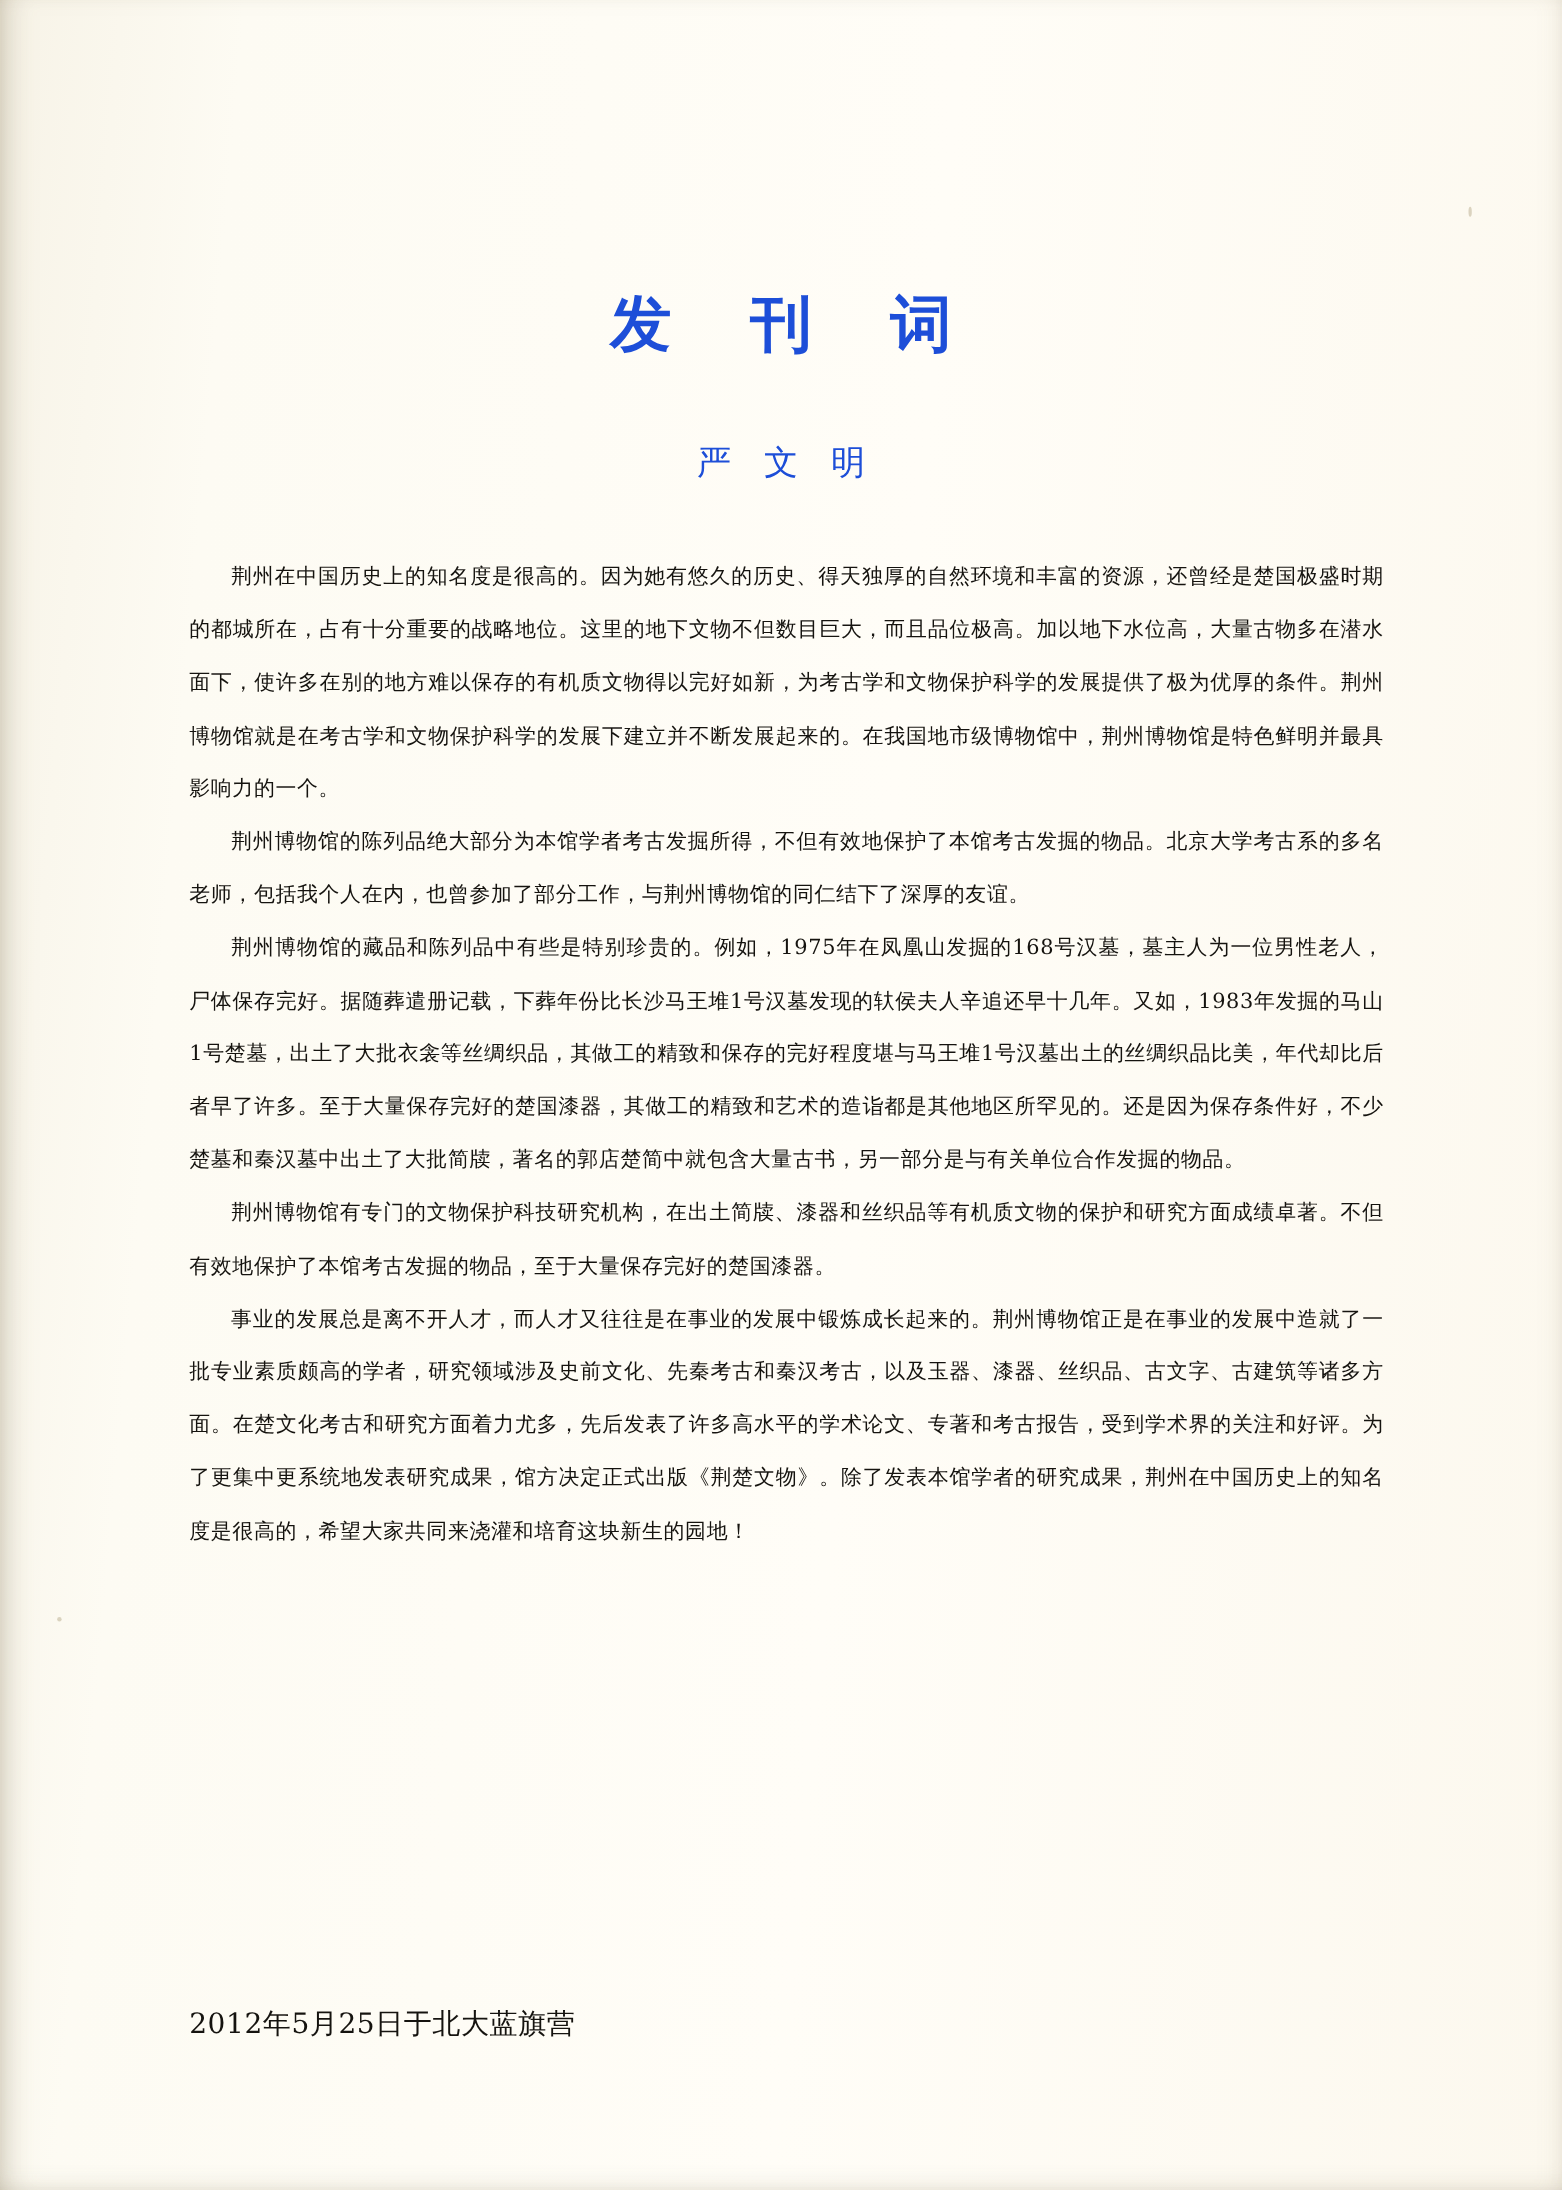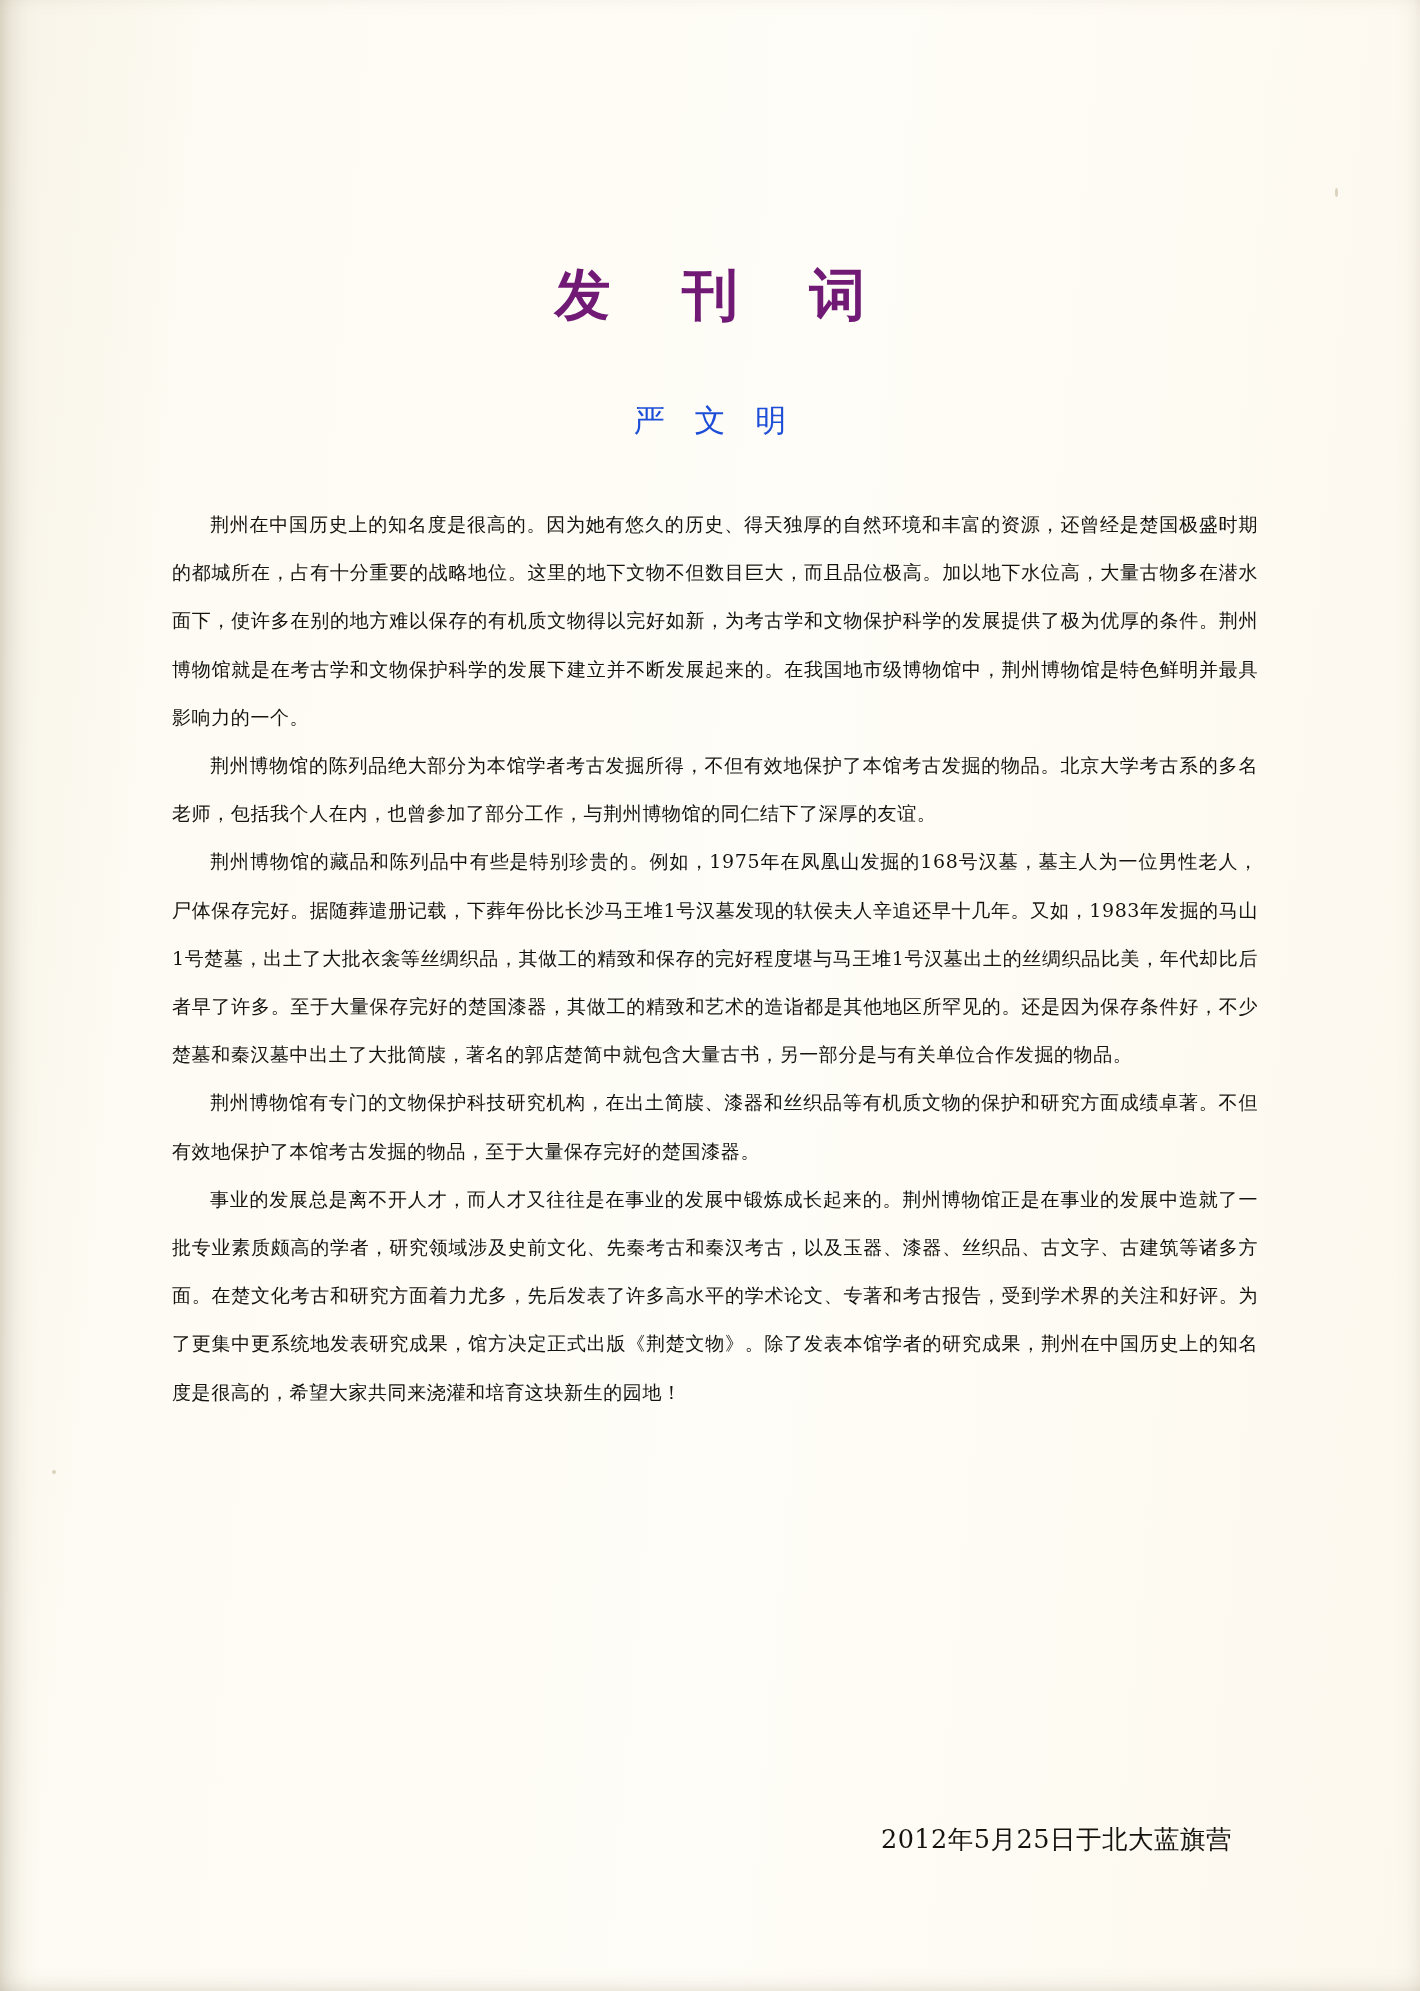--- a/index.html
+++ b/index.html
@@ -46,21 +46,21 @@
   .doc-title {
     position: absolute;
     top: 258px;
     left: 0;
     width: 1420px;
     text-align: center;
     font-size: 56px;
     font-weight: 700;
     letter-spacing: 26px;
     text-indent: 26px;
-    color: #701a75;
+    color: #1d4ed8;
     font-family: "DejaVu Sans", "Liberation Sans", sans-serif;
   }
 
   .author {
     position: absolute;
     top: 400px;
     left: 0;
     width: 1420px;
     text-align: center;
     font-size: 31px;
@@ -84,21 +84,20 @@
     margin: 0;
     text-indent: 2em;
     letter-spacing: 0.6px;
   }
 
   .date-line {
     position: absolute;
     left: 172px;
     top: 1822px;
     width: 1086px;
-    text-align: right;
     font-size: 25.5px;
     letter-spacing: 0.5px;
     color: #15130f;
     padding-right: 26px;
     box-sizing: border-box;
   }
 
   
   .speck {
     position: absolute;

